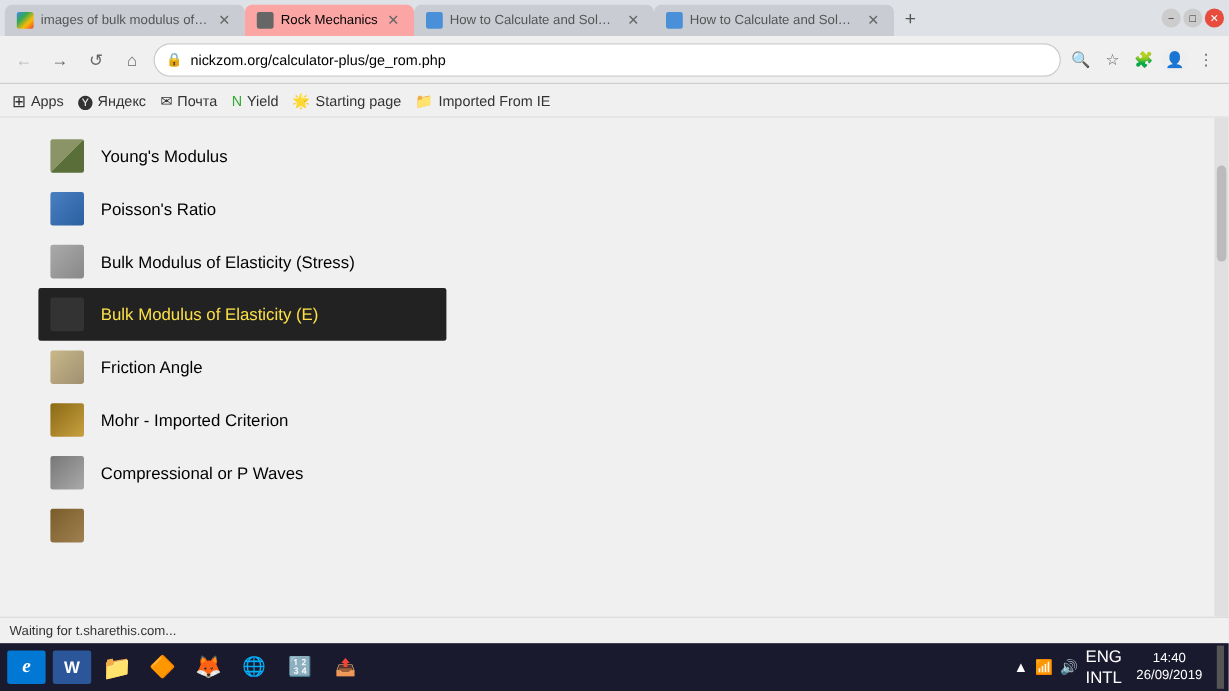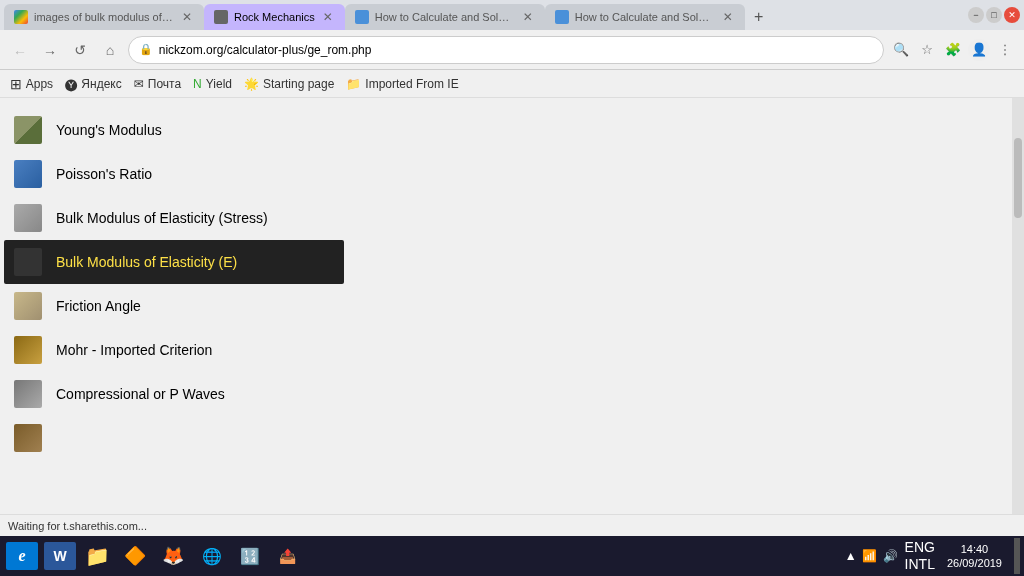--- a/index.html
+++ b/index.html
@@ -6,21 +6,21 @@
     body { font-family: Arial, sans-serif; background: #f0f0f0; width: 1024px; height: 576px; overflow: hidden; }
 
     
     .browser-frame { width: 1024px; height: 576px; display: flex; flex-direction: column; background: #dee1e6; }
 
     
     .title-bar { height: 30px; background: #dee1e6; display: flex; align-items: center; padding: 0 4px; }
     .tabs-container { display: flex; align-items: flex-end; height: 30px; flex: 1; }
     .tab { display: flex; align-items: center; height: 26px; padding: 0 10px; border-radius: 6px 6px 0 0; font-size: 11px; color: #333; max-width: 200px; min-width: 120px; position: relative; cursor: pointer; gap: 6px; }
     .tab.inactive { background: #c9cdd3; color: #555; }
-    .tab.active { background: #c4b5fd; color: #000; }
+    .tab.active { background: #fca5a5; color: #000; }
     .tab-favicon { width: 14px; height: 14px; border-radius: 2px; flex-shrink: 0; }
     .tab-favicon.google { background: linear-gradient(135deg, #4285f4, #34a853, #fbbc05, #ea4335); }
     .tab-favicon.rock { background: #666; }
     .tab-favicon.calc1 { background: #4a90d9; }
     .tab-favicon.calc2 { background: #4a90d9; }
     .tab-label { overflow: hidden; text-overflow: ellipsis; white-space: nowrap; font-size: 11px; flex: 1; }
     .tab-close { font-size: 12px; color: #666; cursor: pointer; flex-shrink: 0; width: 14px; text-align: center; }
     .new-tab { width: 28px; height: 26px; display: flex; align-items: center; justify-content: center; font-size: 16px; color: #555; cursor: pointer; }
     .window-controls { display: flex; align-items: center; gap: 2px; margin-left: 8px; }
     .win-btn { width: 16px; height: 16px; border-radius: 50%; border: none; cursor: pointer; font-size: 9px; display: flex; align-items: center; justify-content: center; }
@@ -40,21 +40,21 @@
     .nav-icon.profile { background: #eee; border-radius: 50%; }
 
     
     .bookmarks-bar { height: 28px; background: #f0f0f0; display: flex; align-items: center; padding: 0 10px; gap: 12px; border-bottom: 1px solid #ddd; font-size: 12px; color: #333; }
     .bookmark-item { display: flex; align-items: center; gap: 4px; cursor: pointer; white-space: nowrap; }
     .apps-icon { font-size: 14px; }
     .folder-icon { font-size: 12px; color: #f5a623; }
 
     
     .page-content { flex: 1; background: #f0f0f0; overflow: hidden; display: flex; }
-    .content-area { flex: 1; overflow-y: auto; padding: 10px 4px; }
+    .content-area { flex: 1; overflow-y: auto; padding: 10px 32px; }
 
     
     .menu-list { list-style: none; width: 340px; }
     .menu-item { display: flex; align-items: center; padding: 8px 10px; cursor: pointer; gap: 14px; border-radius: 2px; }
     .menu-item.active { background: #222; color: white; }
     .menu-item .item-icon { width: 28px; height: 28px; flex-shrink: 0; border-radius: 2px; overflow: hidden; }
     .menu-item .item-label { font-size: 14px; color: inherit; }
     .menu-item.active .item-label { color: #fde047; text-align: center; }
 
     

